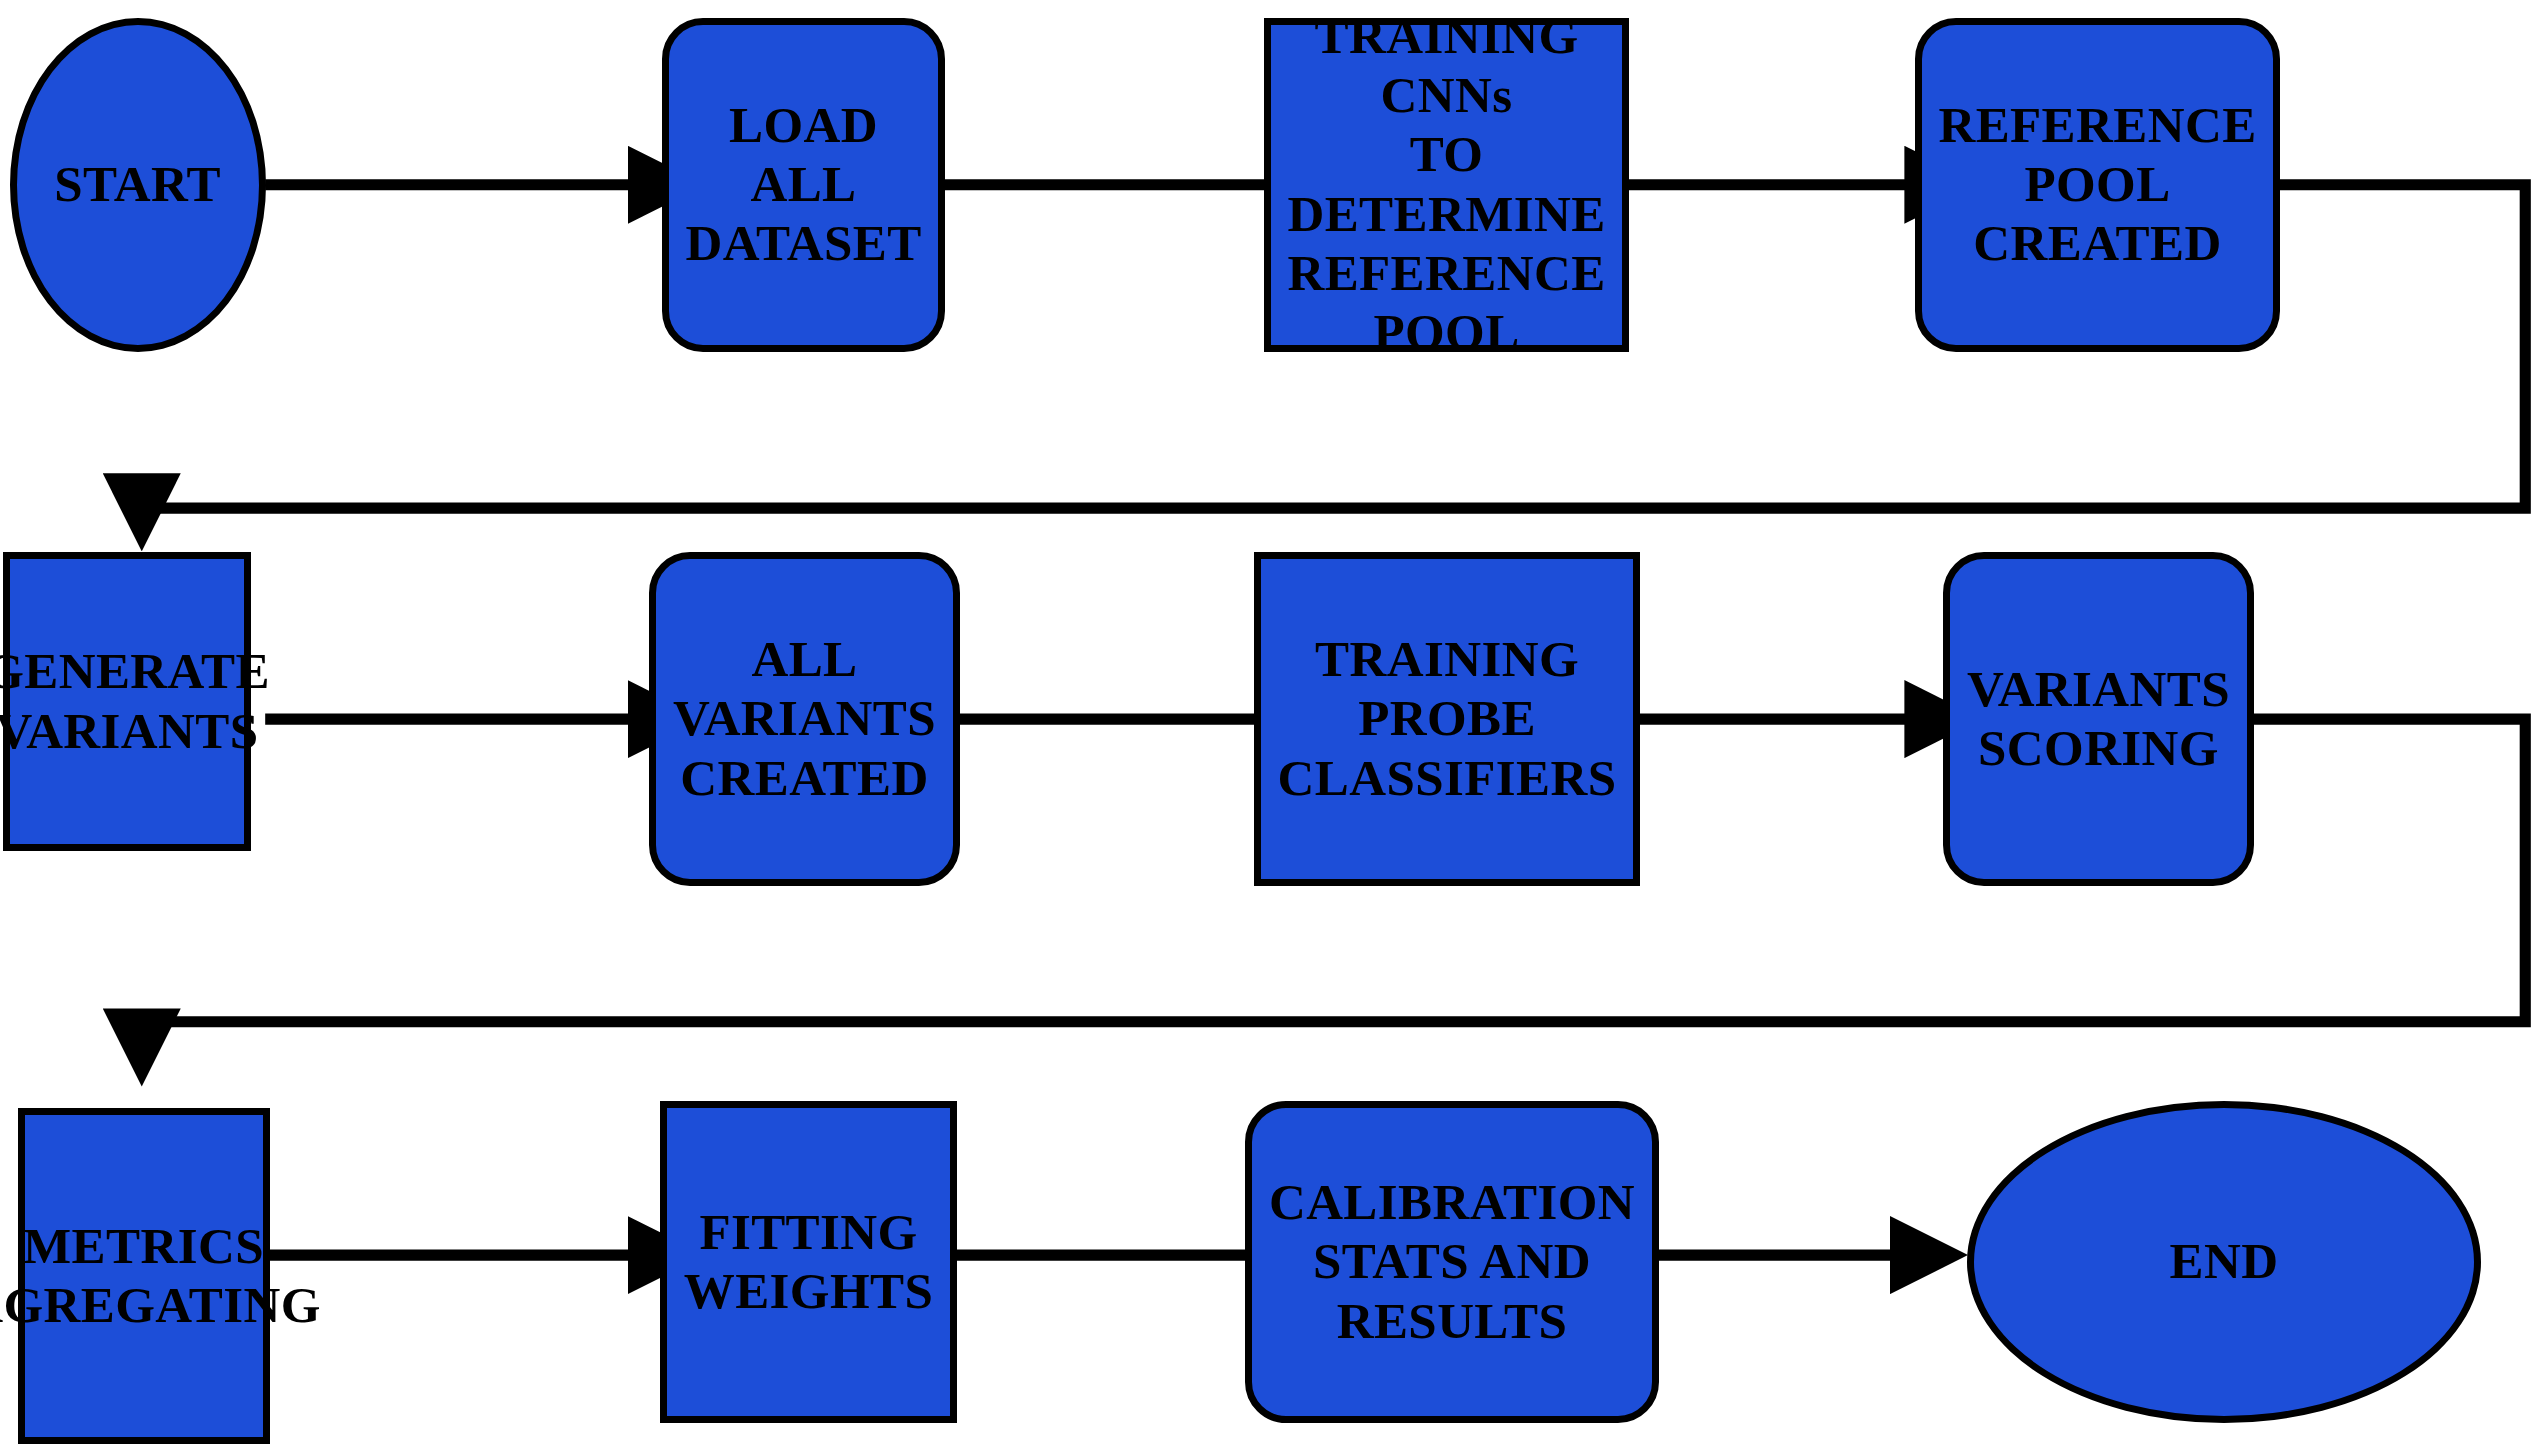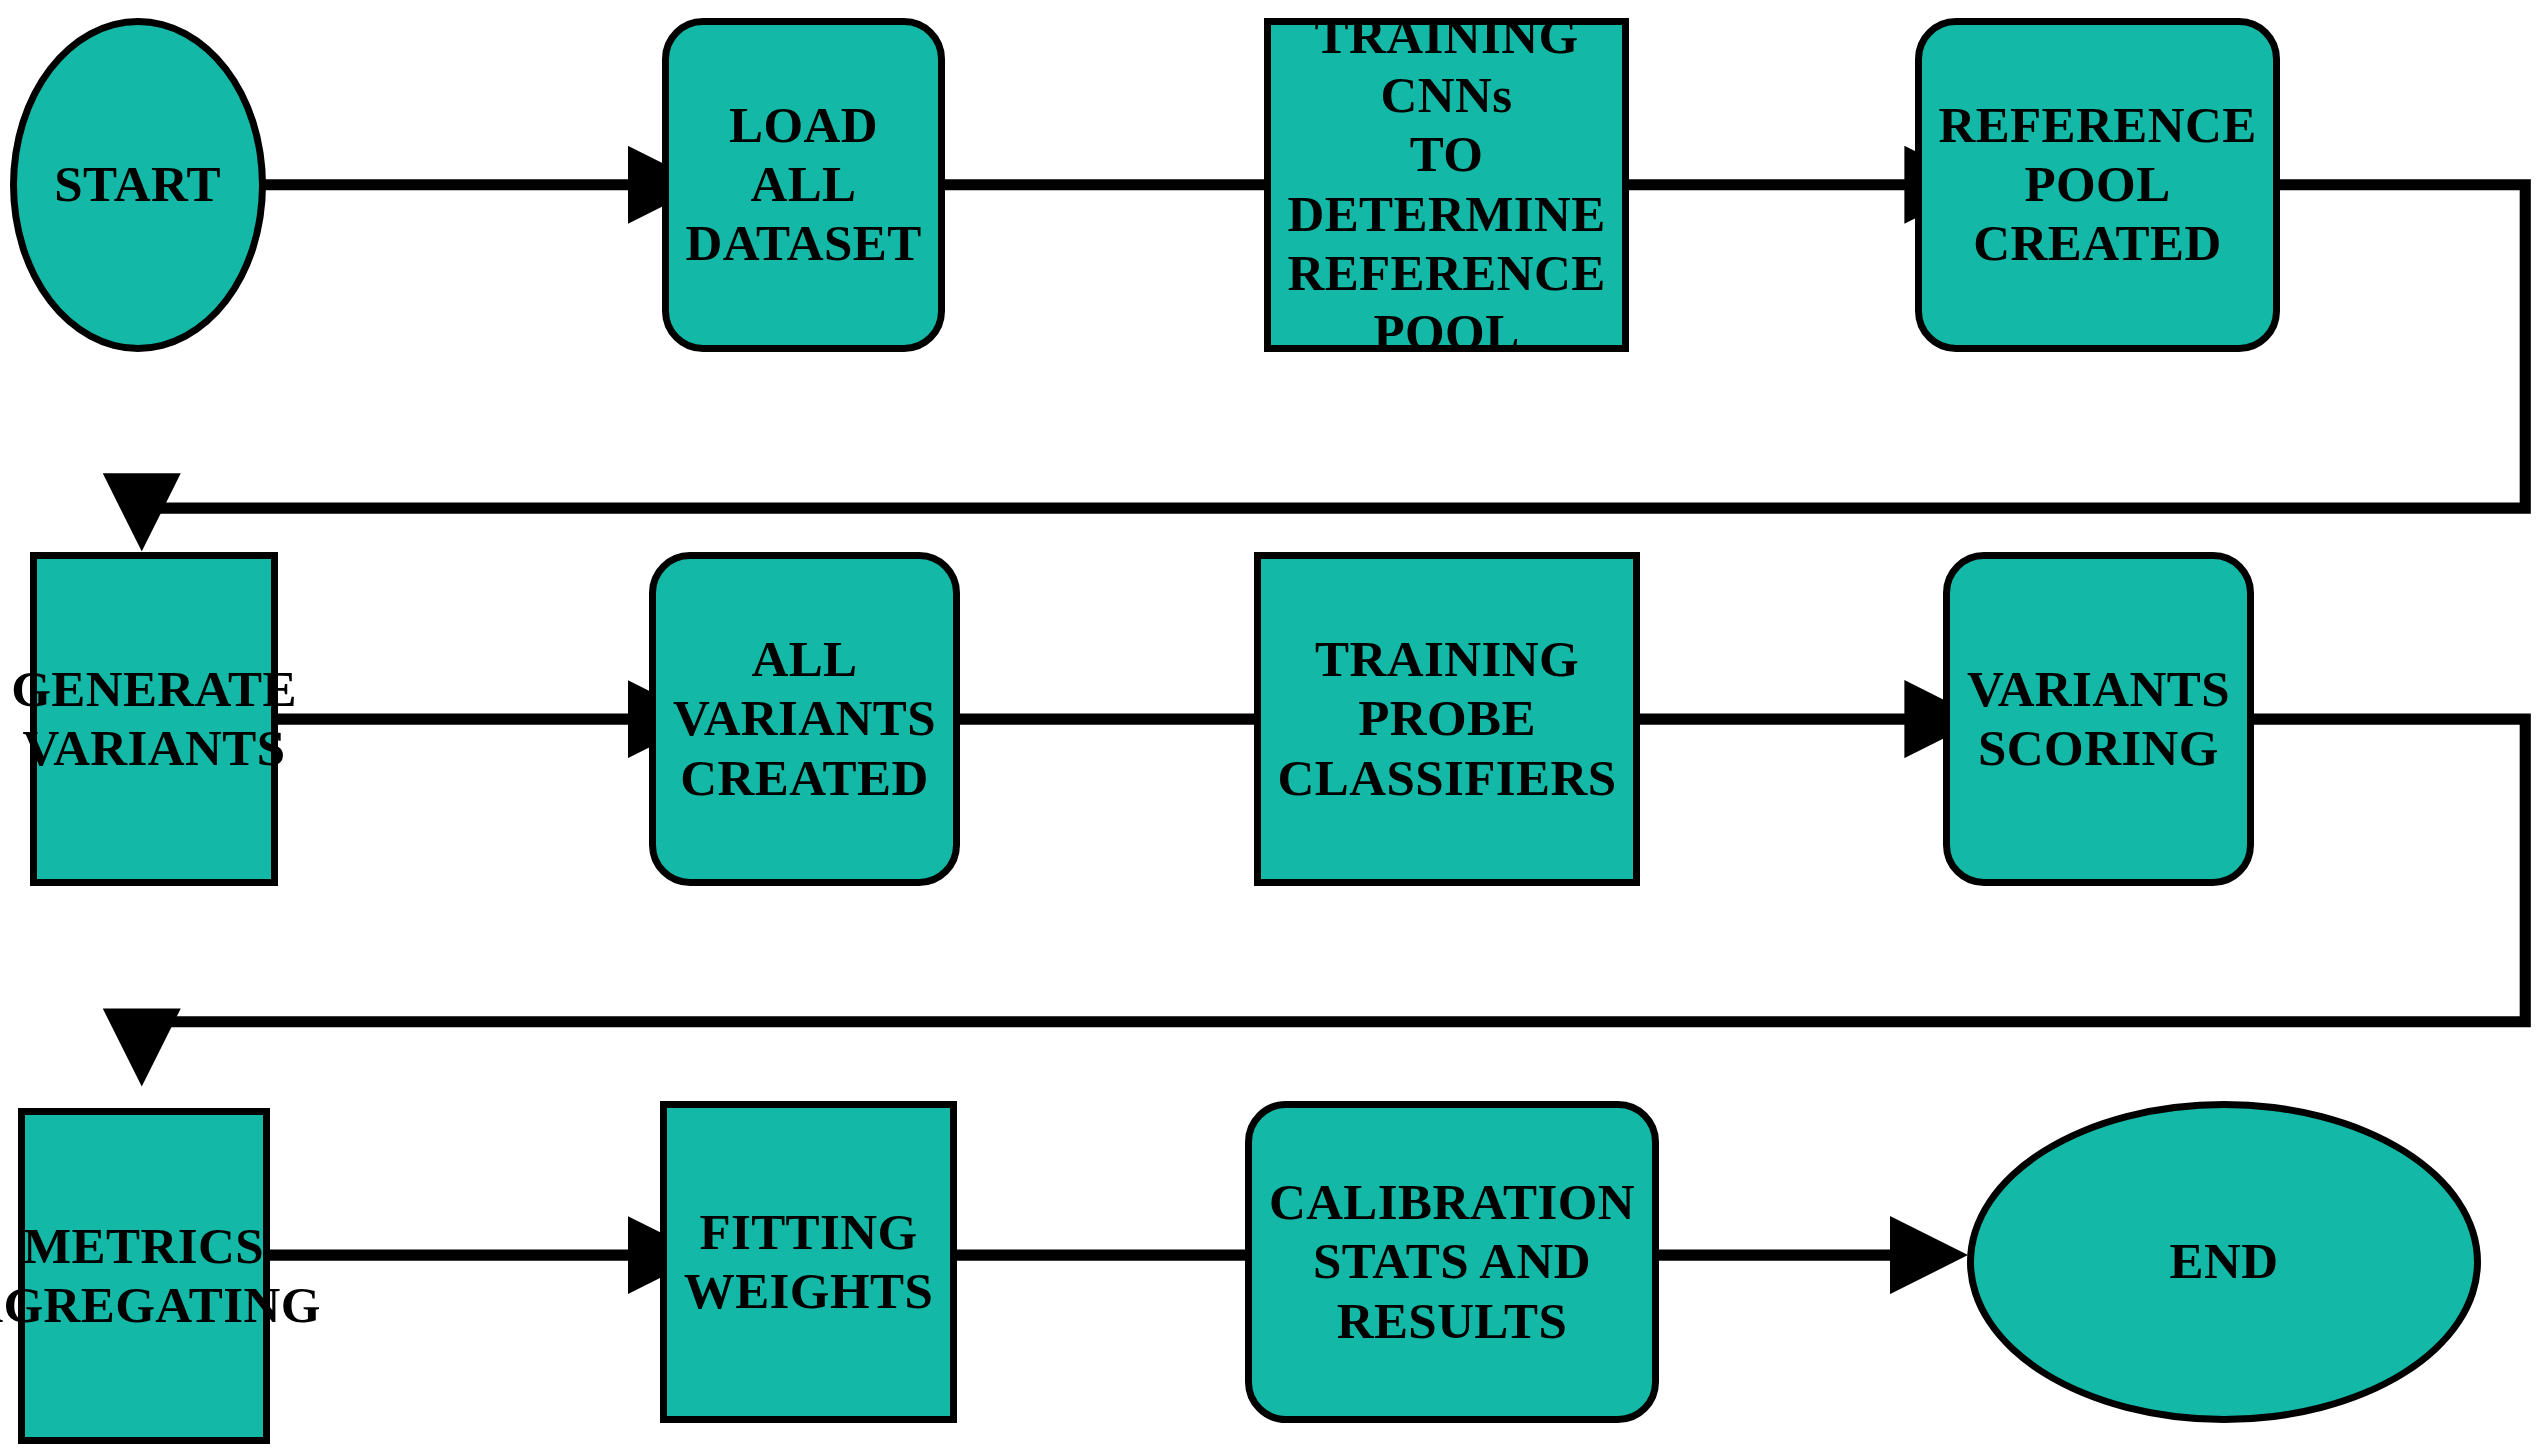--- a/index.html
+++ b/index.html
@@ -2,21 +2,21 @@
 <html style="font-size:12.7px"><head>
 <meta charset="utf-8">
 <style>
   html,body{margin:0;padding:0;background:#ffffff;}
   body{width:2538px;height:1451px;overflow:hidden;
        font-family:"Liberation Serif","DejaVu Serif",serif;}
   #flow{position:relative;width:2538px;height:1451px;background:#ffffff;}
   #edges{position:absolute;left:0;top:0;width:2538px;height:1451px;}
   .node{position:absolute;box-sizing:border-box;
         display:flex;align-items:center;justify-content:center;
-        text-align:center;background:#14b8a6;
+        text-align:center;background:#1d4ed8;
         border:7.2px solid #000000;
         font-weight:bold;color:#000000;line-height:1.16;
         letter-spacing:0.4px;}
   .node .lbl{display:block;padding:0 8px;}
   .rect{border-radius:0;}
   .round{border-radius:41px;font-family:Liberation Serif, serif;}
   .ellipse{border-radius:50%;}
   .t64{font-size:51px;}
 </style>
 </head>
@@ -57,21 +57,21 @@
   </div>
 
   <div class="node rect t64" style="left: 1264px; top: 17.5px; width: 365px; height: 334px;">
     <span class="lbl">TRAINING CNNs<br>TO DETERMINE<br>REFERENCE<br>POOL</span>
   </div>
 
   <div class="node round t64" style="left: 1915px; top: 17.5px; width: 365px; height: 334px;">
     <span class="lbl">REFERENCE<br>POOL CREATED</span>
   </div>
 
-  <div class="node rect t64" style="left:30px;top:552px;width:248px;height:334px;">
+  <div class="node rect t64" style="left:3px;top:552px;width:248px;height:299px;">
     <span class="lbl">GENERATE<br>VARIANTS</span>
   </div>
 
   <div class="node round t64" style="left: 649px; top: 552px; width: 311px; height: 334px;">
     <span class="lbl">ALL VARIANTS<br>CREATED</span>
   </div>
 
   <div class="node rect t64" style="left: 1254px; top: 552px; width: 386px; height: 334px;">
     <span class="lbl">TRAINING<br>PROBE<br>CLASSIFIERS</span>
   </div>

